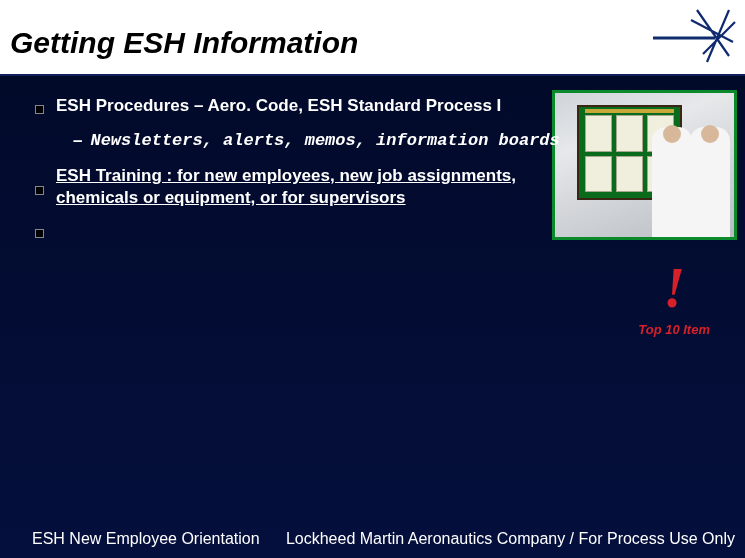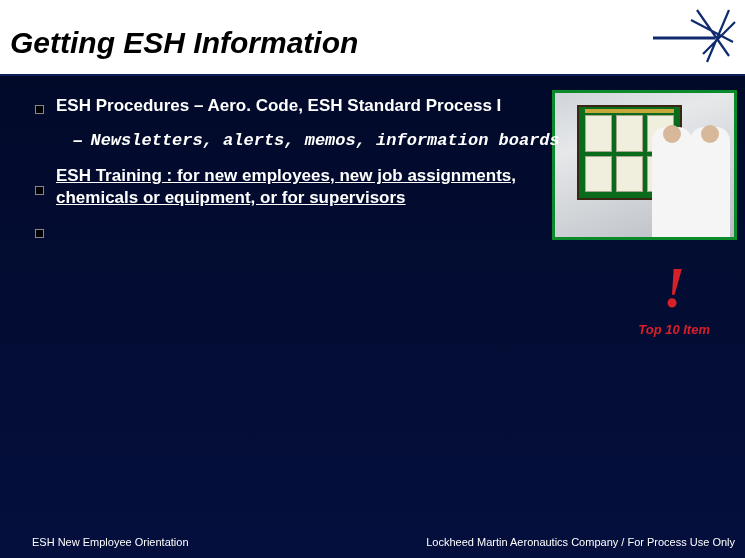--- a/index.html
+++ b/index.html
@@ -156,21 +156,21 @@
     margin-top: 6px;
   }
   .footer {
     position: absolute;
     bottom: 10px;
     left: 32px;
     right: 10px;
     display: flex;
     justify-content: space-between;
     color: #ffffff;
-    font-size: 11px;
+    font-size: 16px;
   }
 </style>
 </head>
 <body>
 
 <div class="slide">
 
   <div class="header">
     <div class="title">Getting ESH Information</div>
     <div class="logo-wrap">

